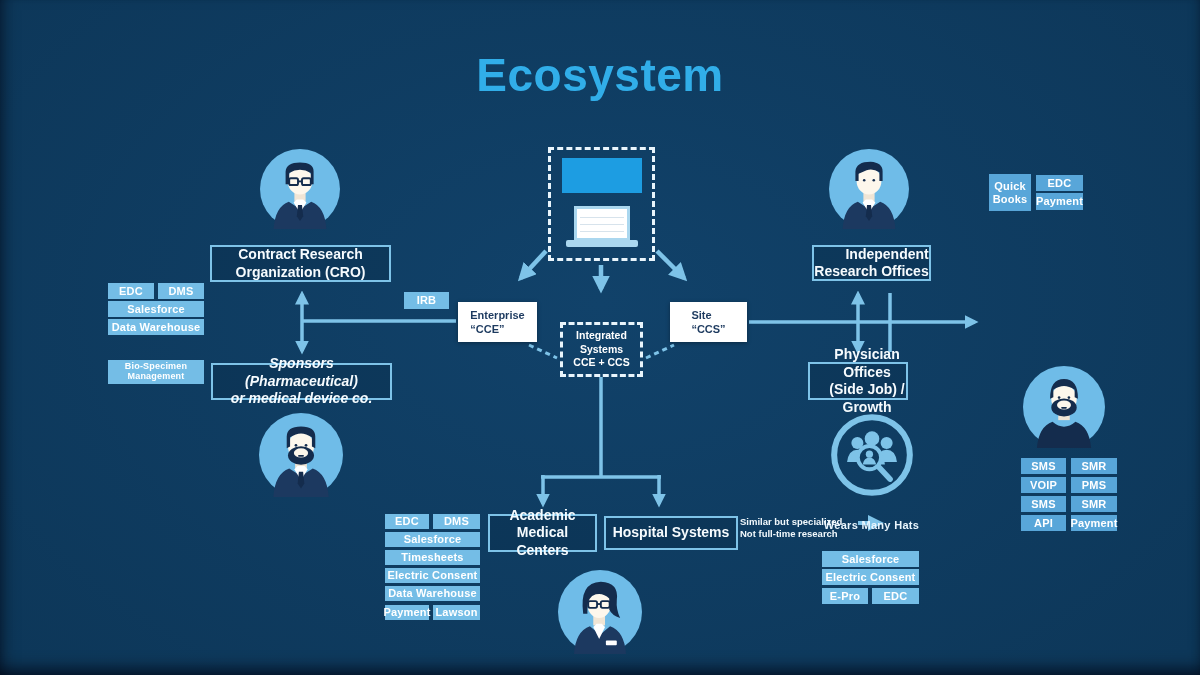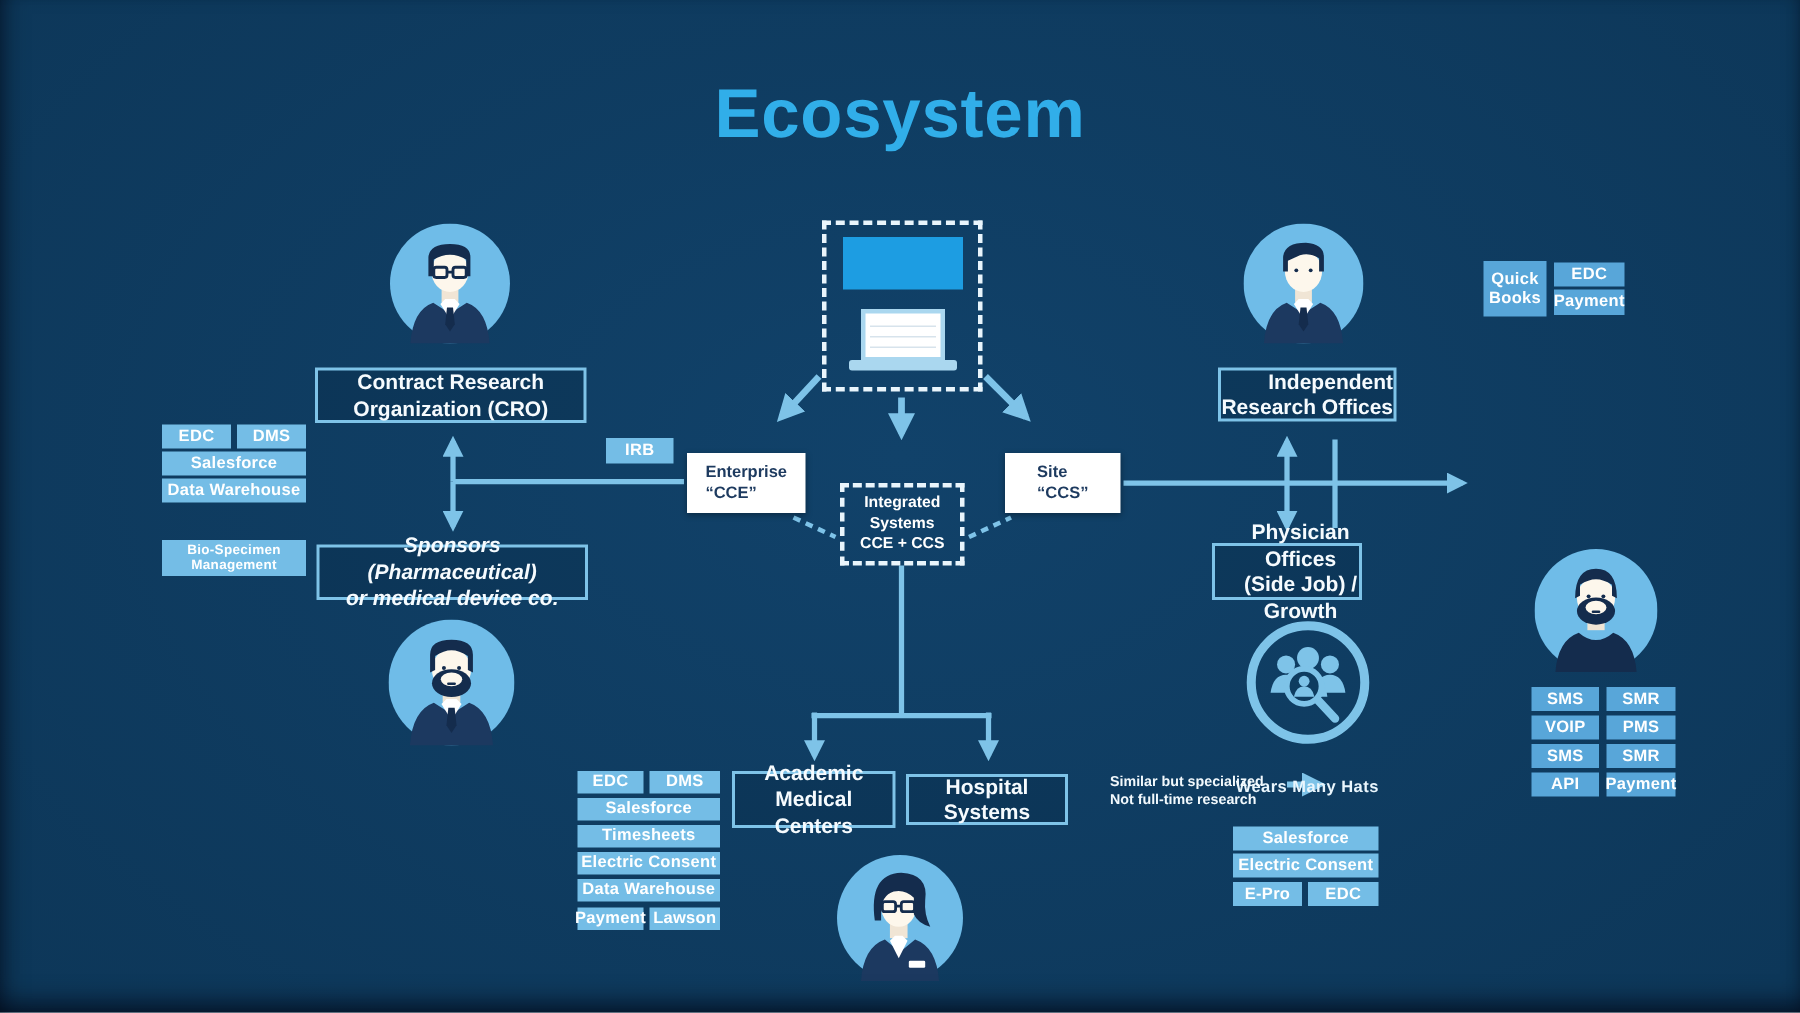--- a/index.html
+++ b/index.html
@@ -178,21 +178,21 @@
   <div class="abs box" style="left:210px;top:245px;width:181px;height:37px;">Contract Research
 Organization (CRO)</div>
   <div class="abs box" style="left:211px;top:363px;width:181px;height:37px;font-style:italic;">Sponsors (Pharmaceutical)
 or medical device co.</div>
   <div class="abs box" style="left:812px;top:245px;width:119px;height:36px;text-align:right;">Independent
 Research Offices</div>
   <div class="abs box" style="left:808px;top:362px;width:100px;height:38px;padding-left:18px;">Physician Offices
 (Side Job) / Growth</div>
   <div class="abs box" style="left:488px;top:514px;width:109px;height:38px;">Academic
 Medical Centers</div>
-  <div class="abs box" style="left:604px;top:516px;width:108px;height:34px;text-align:center;">Hospital Systems</div>
+  <div class="abs box" style="left:604px;top:516px;width:134px;height:34px;text-align:center;">Hospital Systems</div>
 
   <div class="abs wbox" style="left:458px;top:302px;width:79px;height:40px;">Enterprise
 “CCE”</div>
   <div class="abs wbox" style="left:670px;top:302px;width:77px;height:40px;">Site
 “CCS”</div>
 
   <div class="abs dashbox" style="left:560px;top:322px;width:83px;height:55px;">Integrated
 Systems
 CCE + CCS</div>
 

